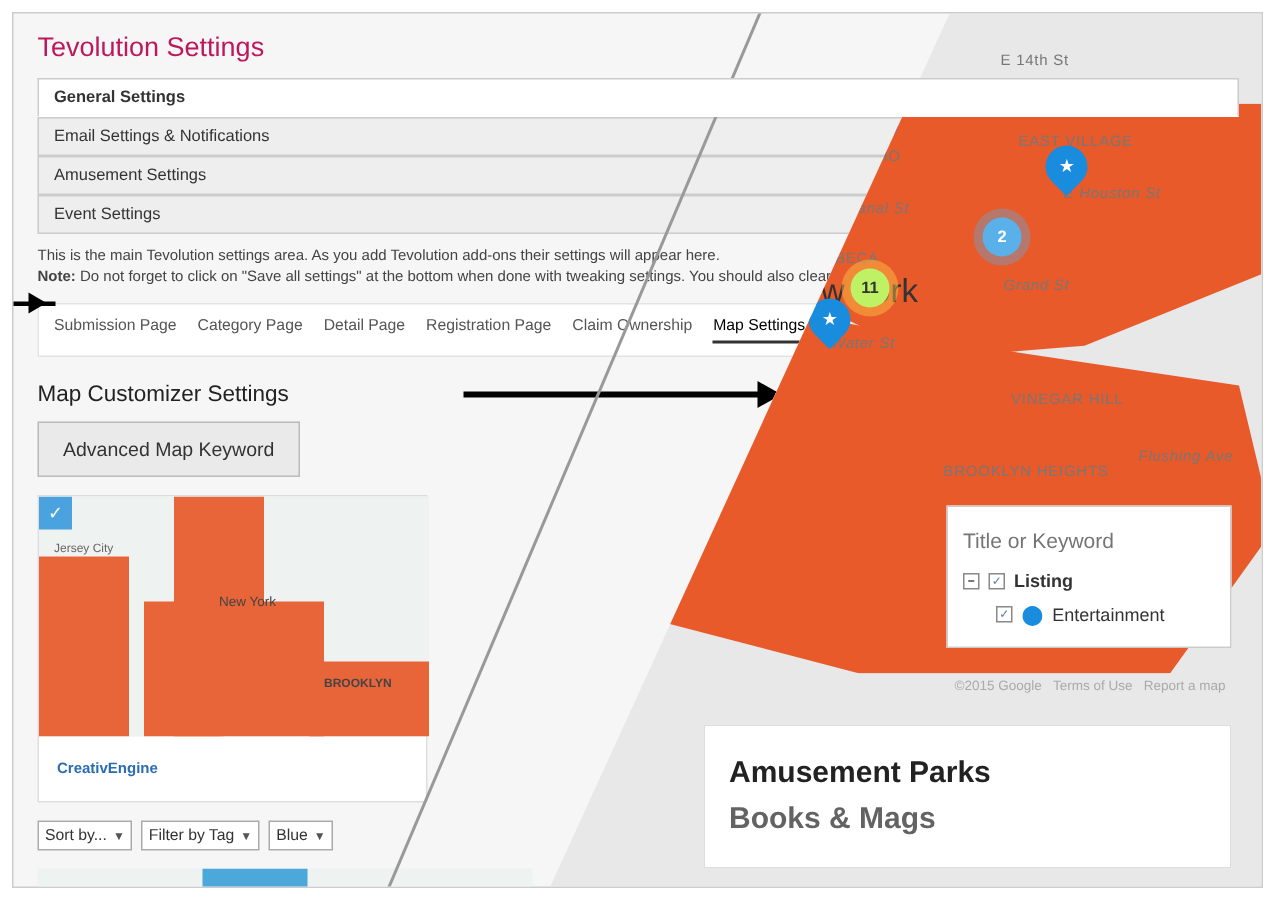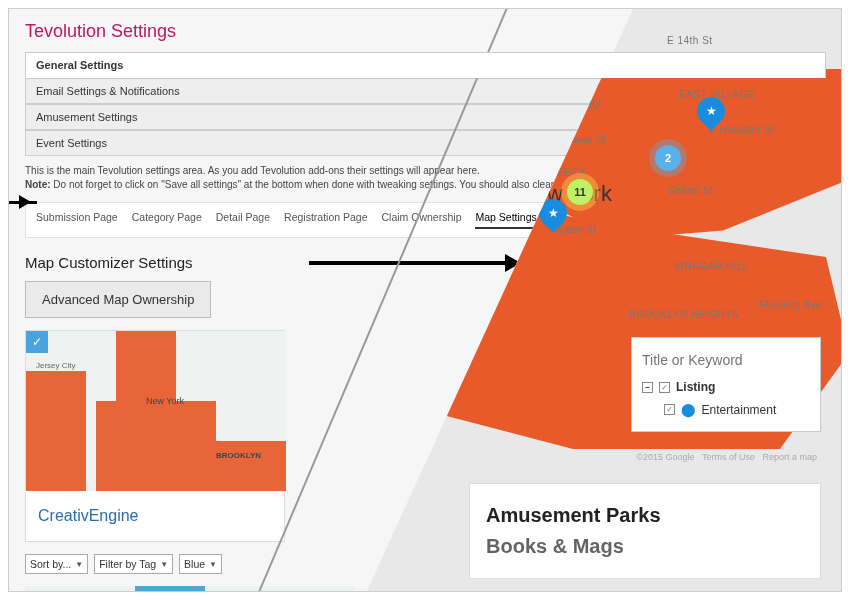--- a/index.html
+++ b/index.html
@@ -19,21 +19,21 @@
 .sub-tab.active { color: #000; border-bottom: 2px solid #333; padding-bottom: 4px; }
 .section-title { font-size: 15px; font-weight: 400; color: #222; margin-bottom: 10px; }
 .sec-tabs { display: flex; margin-bottom: 12px; }
 .sec-tab { padding: 10px 16px; border: 1px solid #bbb; background: #eaeaea; font-size: 13px; cursor: pointer; margin-right: -1px; }
 .sec-tab.active { background: #fff; font-weight: 700; }
 .thumb-wrap { width: 260px; background:#fff; border:1px solid #ddd; }
 .thumb { width: 260px; height: 160px; position: relative; background: #eef2f1; overflow:hidden; }
 .thumb .land { position:absolute; background:#e8653a; }
 .thumb.blue .land { background:#4da8da; }
 .thumb .check { position:absolute; top:0; left:0; width:22px; height:22px; background:#4aa3df; color:#fff; display:flex; align-items:center; justify-content:center; font-size:12px; }
-.thumb-label { padding: 16px 12px; color:#2b6cb0; font-size:16px; font-weight:400; background:#fff; }
+.thumb-label { padding: 16px 12px; color:#2b6cb0; font-size:10px; font-weight:700; background:#fff; }
 .filters { display:flex; gap:6px; margin:12px 0; }
 .sel { border:1px solid #aaa; background:#fff; padding:3px 4px; font-size:10.5px; display:flex; align-items:center; gap:4px; cursor:pointer; }
 .sel .chev { font-size:8px; color:#555; }
 
 
 .right-mask { position:absolute; inset:0; clip-path: polygon(75% 0, 100% 0, 100% 100%, 43% 100%); background:#fff; }
 .map { position:absolute; inset:0; background:#e8e8e8; overflow:hidden; }
 .map .park { position:absolute; background:#e85a2a; }
 .map .lbl { position:absolute; font-size:10px; color:#777; letter-spacing:0.5px; text-transform:uppercase; white-space:nowrap; }
 .map .ny { position:absolute; left:510px; top:172px; font-size:22px; color:#333; font-weight:400; }
@@ -90,21 +90,21 @@
       <span class="sub-tab">Detail Page</span>
       <span class="sub-tab">Registration Page</span>
       <span class="sub-tab">Claim Ownership</span>
       <span class="sub-tab active">Map Settings</span>
       <span class="sub-tab">Captcha</span>
     </div>
 
     <div class="section-title">Map Customizer Settings</div>
 
     <div class="sec-tabs">
-      <div class="sec-tab">Advanced Map Ownership</div>
+      <div class="sec-tab">Advanced Map Keyword</div>
     </div>
 
     <div class="thumb-wrap">
       <div class="thumb">
         <div class="check">✓</div>
         <div class="land" style="left:0;top:40px;width:60px;height:120px"></div>
         <div class="land" style="left:90px;top:0;width:60px;height:160px;border-radius:0 0 30px 0"></div>
         <div class="land" style="left:70px;top:70px;width:120px;height:90px"></div>
         <div class="land" style="left:180px;top:110px;width:80px;height:50px"></div>
         <div style="position:absolute;left:120px;top:65px;font-size:9px;color:#444">New York</div>

